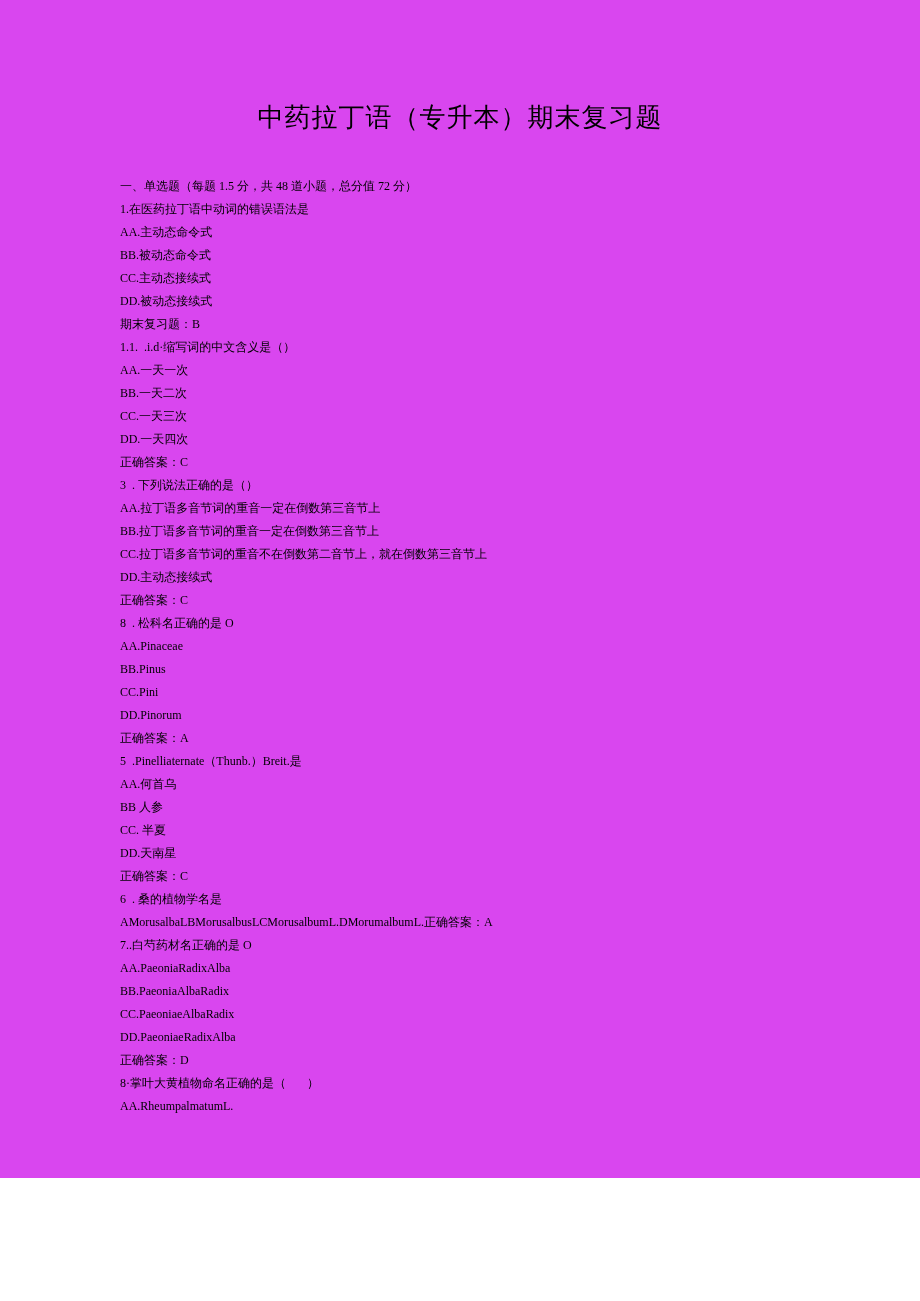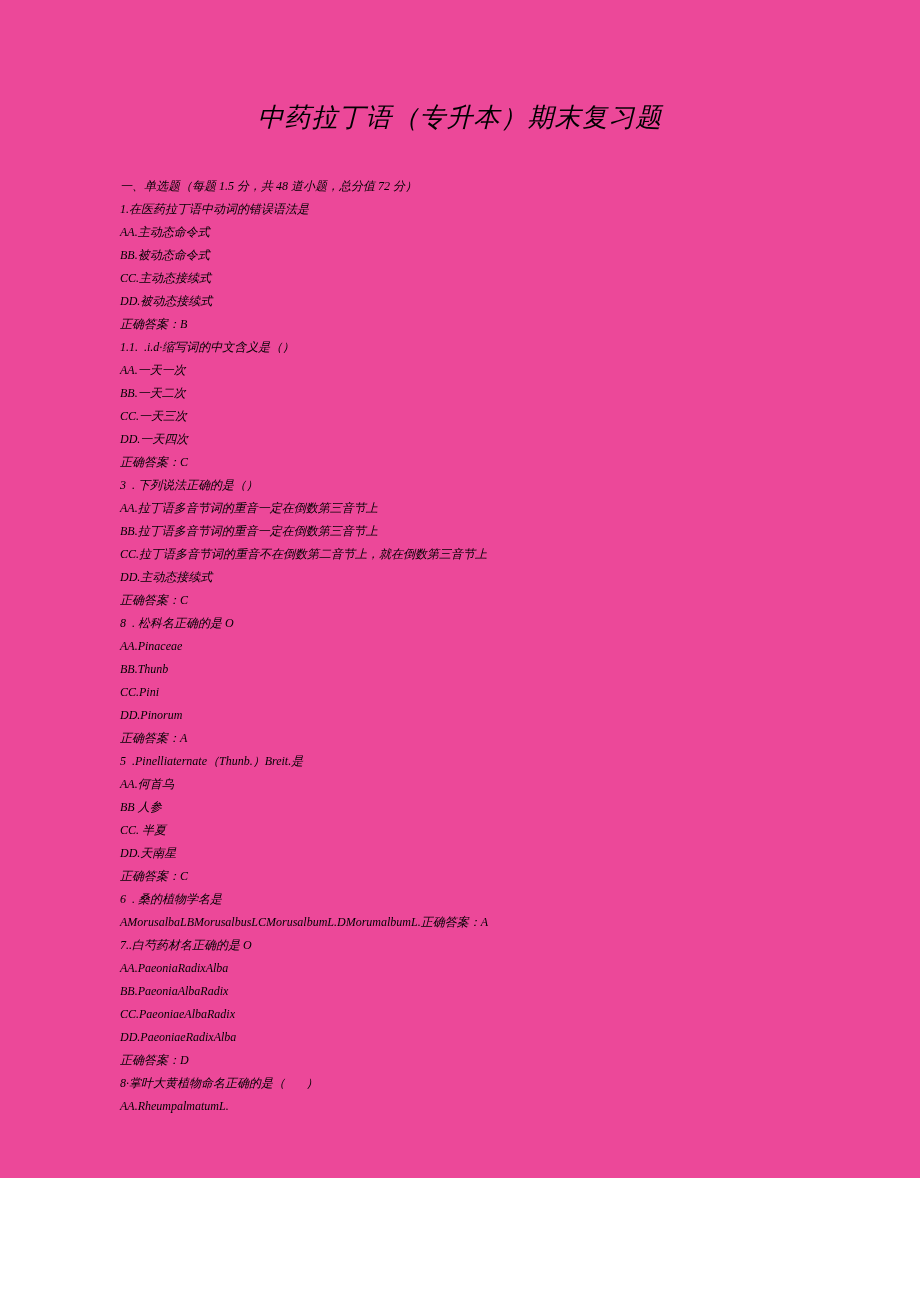--- a/index.html
+++ b/index.html
@@ -4,23 +4,22 @@
 <style>
   body {
     margin: 0;
     padding: 0;
     background: #ffffff;
     font-family: "SimSun", "宋体", serif;
     width: 920px;
   }
   .page {
     padding: 100px 120px 60px 120px;
-    background: #ec4899;
+    background: #d946ef;
     color: #000000;
-    font-style: italic;
   }
   .title {
     text-align: center;
     font-size: 26px;
     font-family: "SimSun", "宋体", serif;
     margin-bottom: 40px;
     letter-spacing: 1px;
   }
   .line {
     font-size: 12px;
@@ -34,36 +33,36 @@
 
 <div class="page">
   <div class="title">中药拉丁语（专升本）期末复习题</div>
   <div class="line">一、单选题（每题 1.5 分，共 48 道小题，总分值 72 分）</div>
   <div id="content">
       <div class="line">1.在医药拉丁语中动词的错误语法是</div>
       <div class="line">AA.主动态命令式</div>
       <div class="line">BB.被动态命令式</div>
       <div class="line">CC.主动态接续式</div>
       <div class="line">DD.被动态接续式</div>
-      <div class="line">正确答案：B</div>
+      <div class="line">期末复习题：B</div>
       <div class="line">1.1.  .i.d·缩写词的中文含义是（）</div>
       <div class="line">AA.一天一次</div>
       <div class="line">BB.一天二次</div>
       <div class="line">CC.一天三次</div>
       <div class="line">DD.一天四次</div>
       <div class="line">正确答案：C</div>
       <div class="line">3  . 下列说法正确的是（）</div>
       <div class="line">AA.拉丁语多音节词的重音一定在倒数第三音节上</div>
       <div class="line">BB.拉丁语多音节词的重音一定在倒数第三音节上</div>
       <div class="line">CC.拉丁语多音节词的重音不在倒数第二音节上，就在倒数第三音节上</div>
       <div class="line">DD.主动态接续式</div>
       <div class="line">正确答案：C</div>
       <div class="line">8  . 松科名正确的是 O</div>
       <div class="line">AA.Pinaceae</div>
-      <div class="line">BB.Thunb</div>
+      <div class="line">BB.Pinus</div>
       <div class="line">CC.Pini</div>
       <div class="line">DD.Pinorum</div>
       <div class="line">正确答案：A</div>
       <div class="line">5  .Pinelliaternate（Thunb.）Breit.是</div>
       <div class="line">AA.何首乌</div>
       <div class="line">BB 人参</div>
       <div class="line">CC. 半夏</div>
       <div class="line">DD.天南星</div>
       <div class="line">正确答案：C</div>
       <div class="line">6  . 桑的植物学名是</div>

